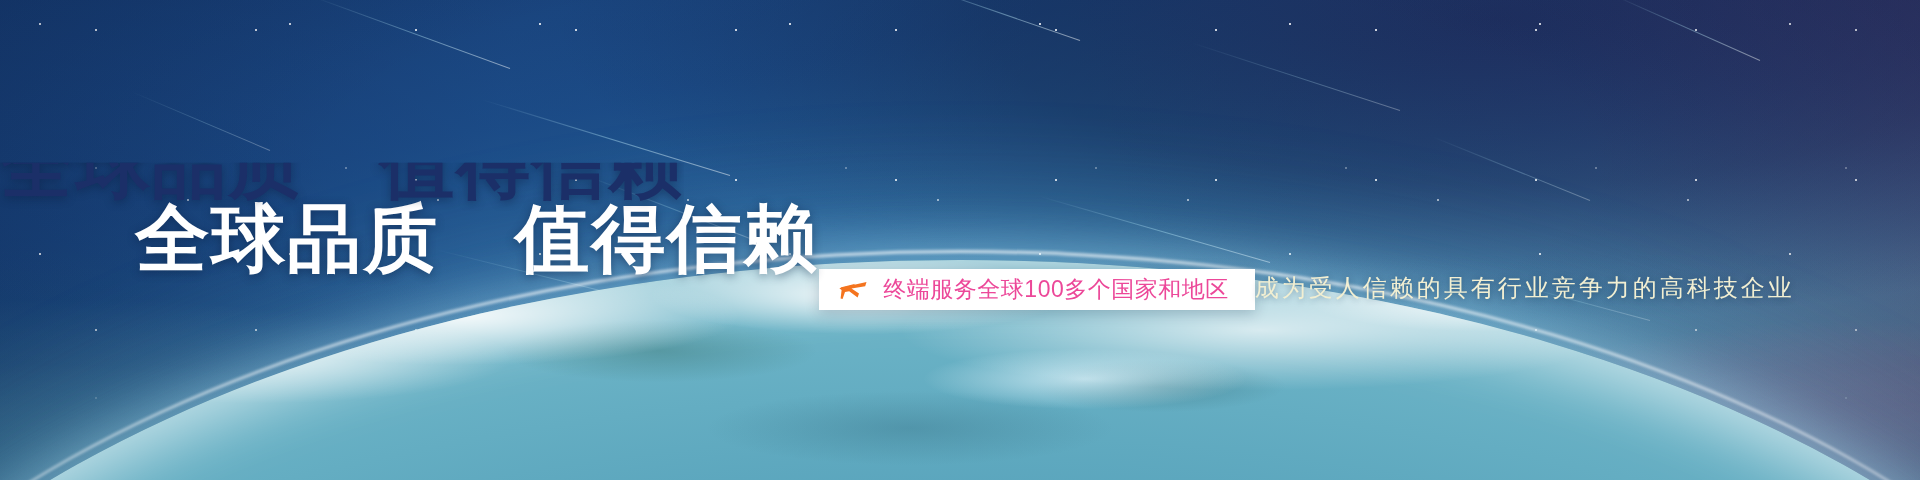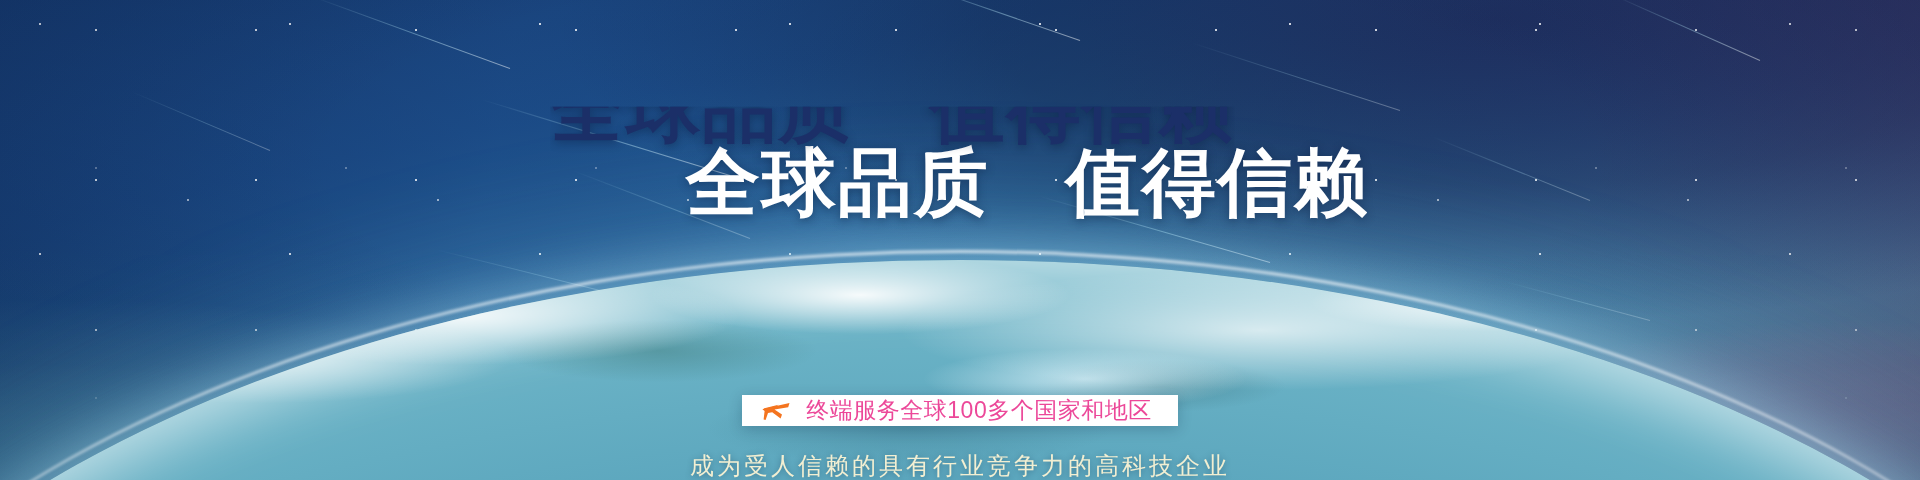--- a/index.html
+++ b/index.html
@@ -130,21 +130,21 @@
     transform:translateX(-50%);
     background:radial-gradient(ellipse 50% 100% at 50% 100%, rgba(190,235,255,.50) 0%, rgba(170,225,250,.22) 40%, rgba(170,225,250,0) 74%);
     pointer-events:none;
   }
 
   
   .content {
     position:absolute;
     left:0; right:0; top:0;
     height:480px;
-    display:flex; flex-direction:column; align-items:center;
+    display:flex; flex-direction:row; align-items:center;
     padding-top:72px;
     text-align:center;
   }
 
   
   .headline {
     position:relative;
     font-size:74px;
     font-weight:bold;
     letter-spacing:2px;

